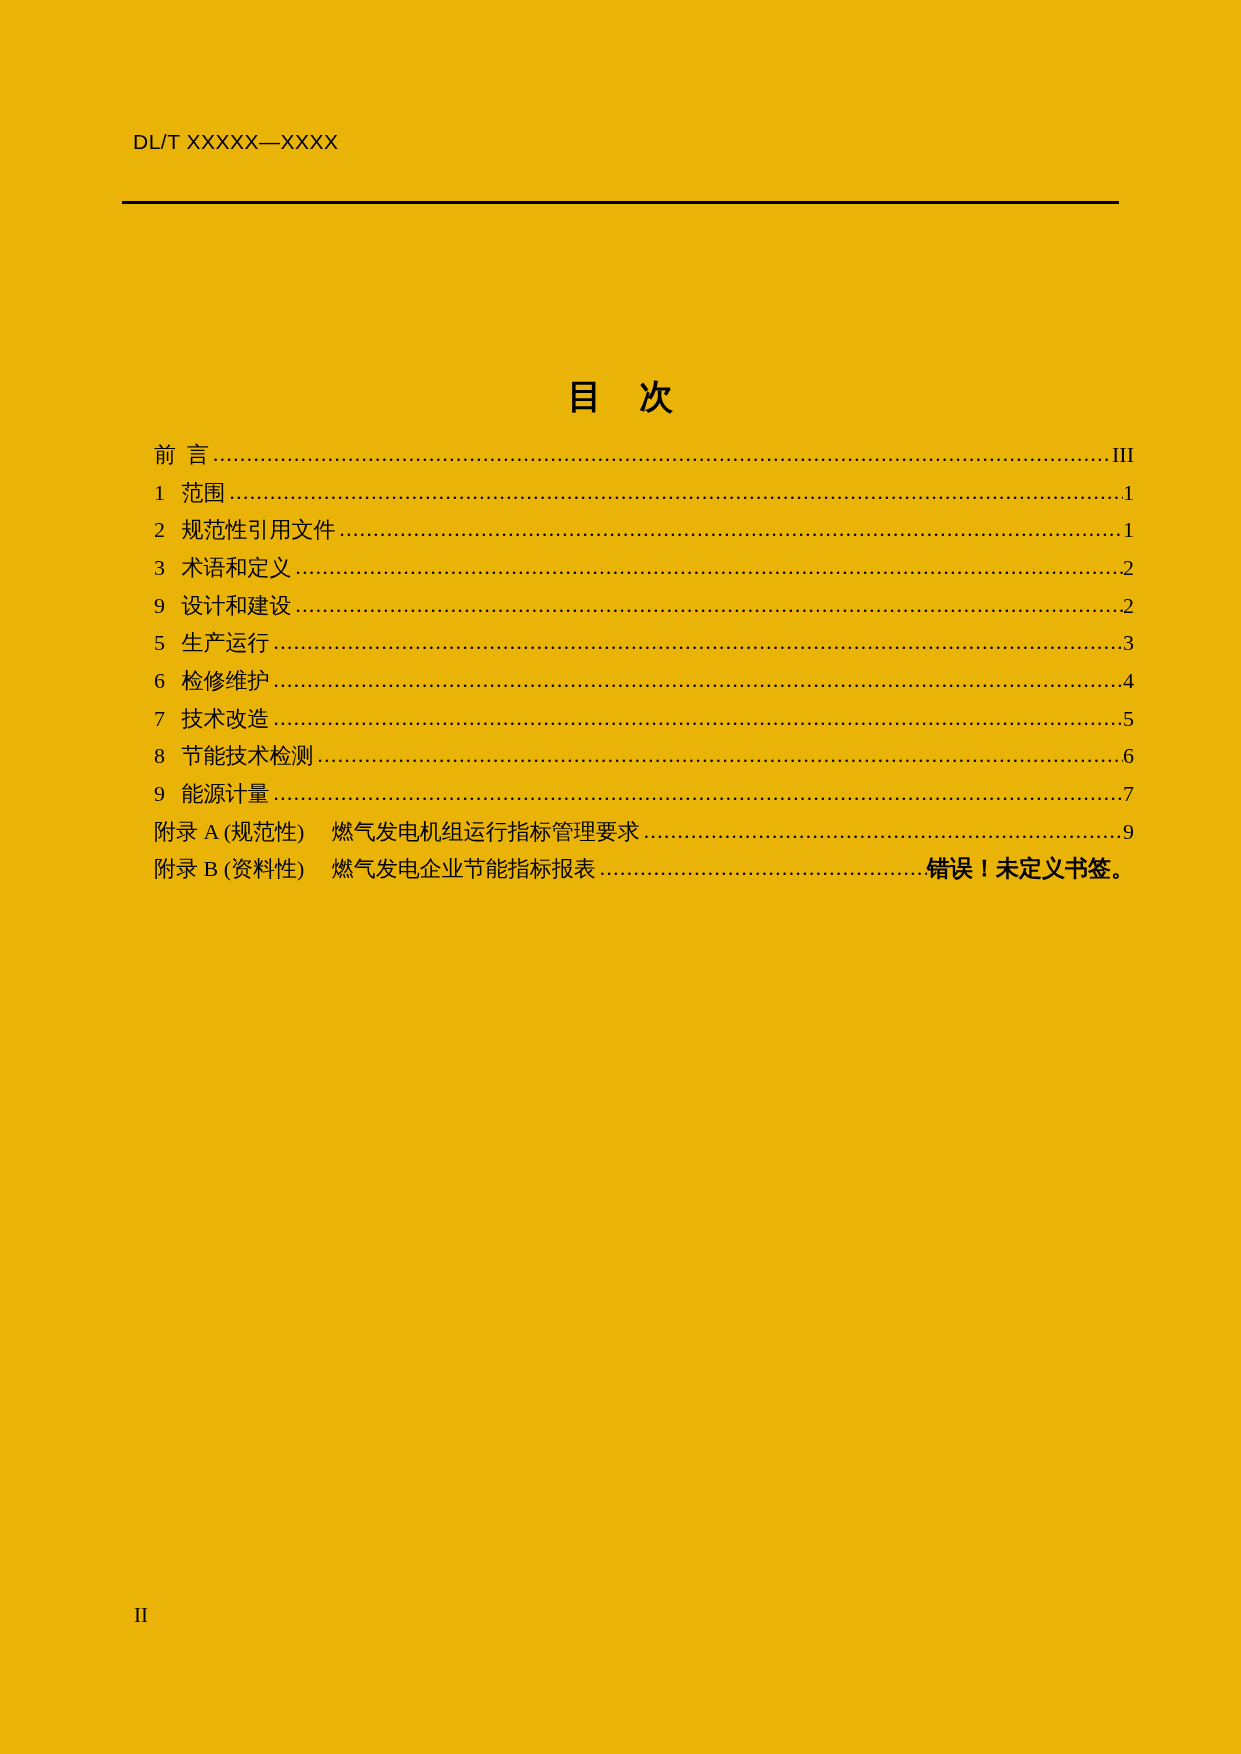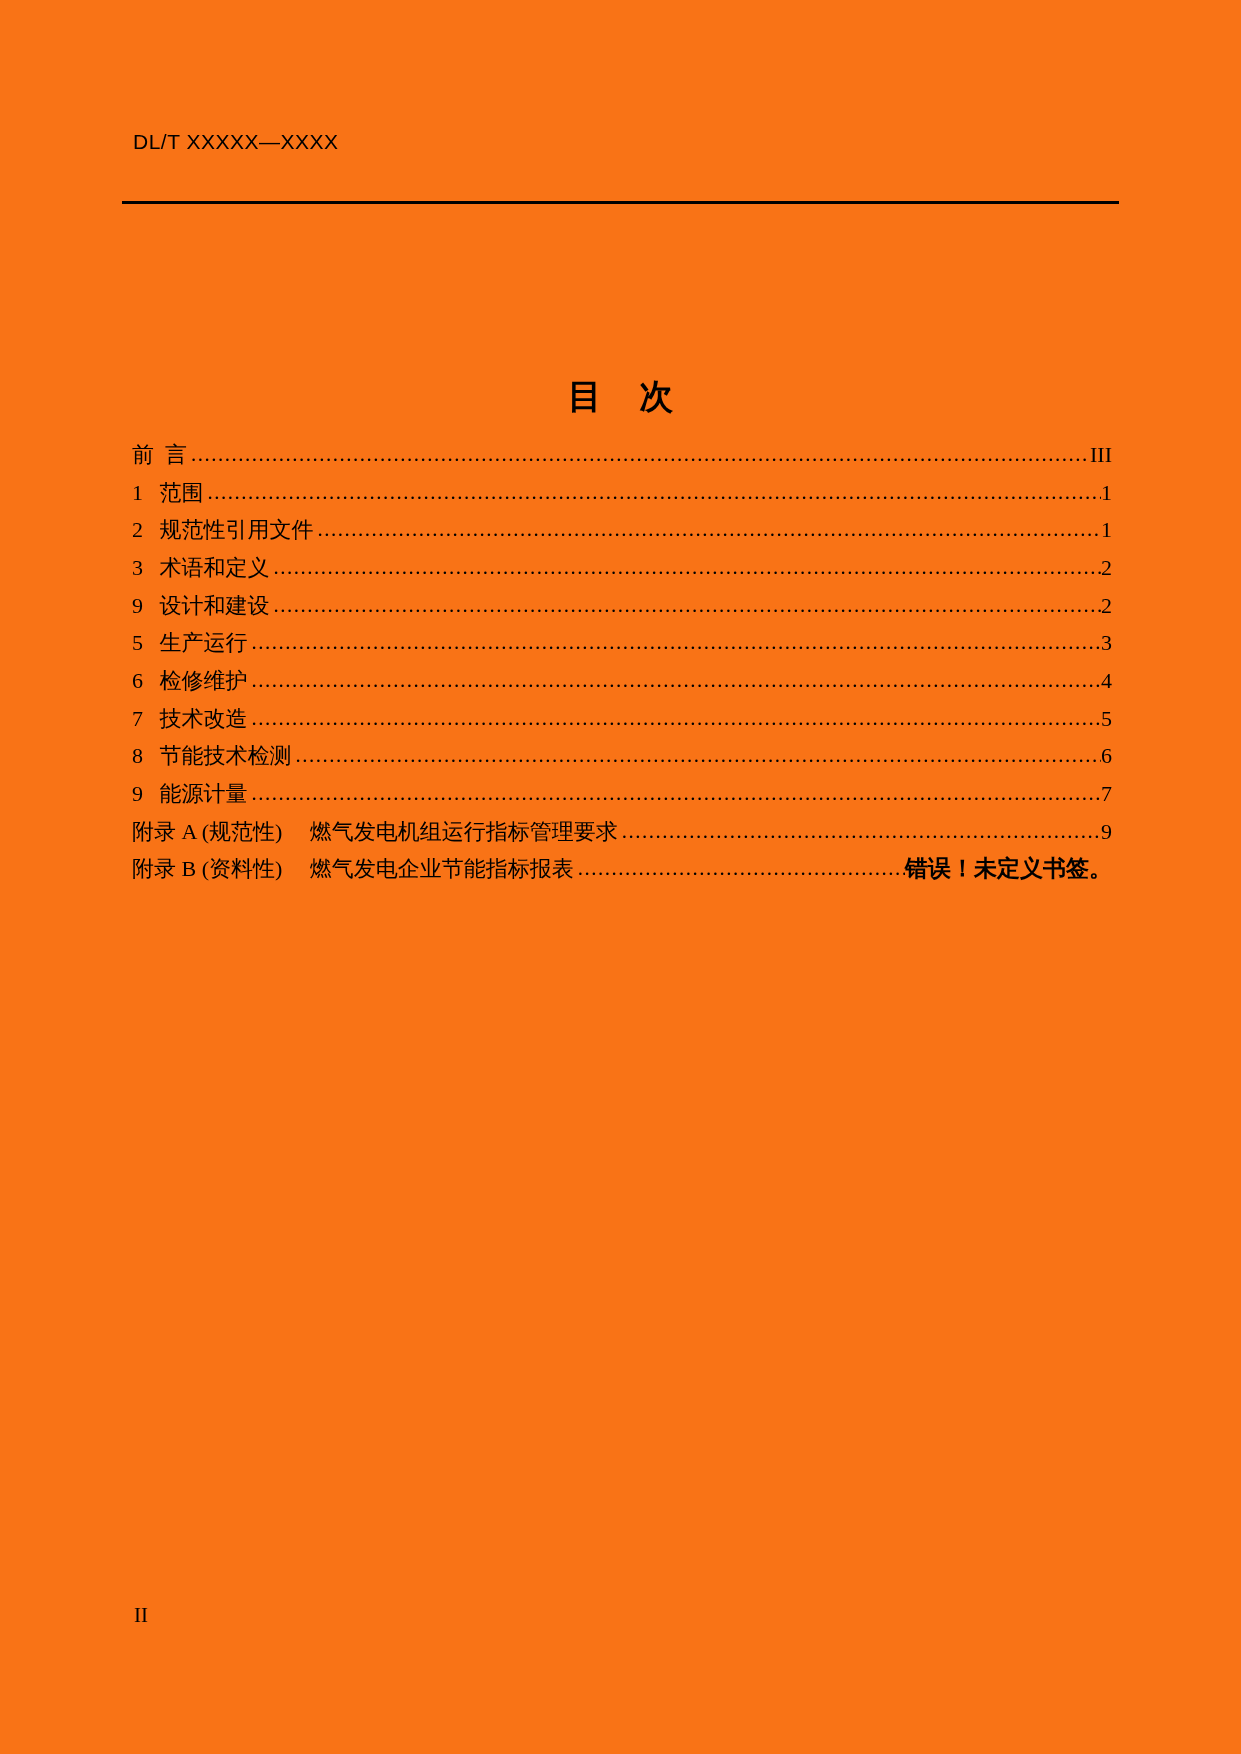--- a/index.html
+++ b/index.html
@@ -1,20 +1,20 @@
 <!DOCTYPE html>
 <html><head>
 <meta charset="utf-8">
 <style>
   html, body { margin: 0; padding: 0; background: #ffffff; }
   .page {
     position: relative;
     width: 1241px;
     height: 1754px;
-    background: #f97316;
+    background: #eab308;
     color: #000000;
     font-family: "Liberation Serif", "DejaVu Serif", serif;
     overflow: hidden;
   }
   .doc-header-text {
     position: absolute;
     left: 133px;
     top: 130px;
     font-family: "Liberation Sans", "DejaVu Sans", sans-serif;
     font-size: 21px;
@@ -37,21 +37,21 @@
     text-align: center;
     font-family: "Liberation Sans", "DejaVu Sans", sans-serif;
     font-size: 34px;
     font-weight: bold;
     white-space: pre;
     word-spacing: 28px;
     margin-top: 32px;
   }
   .toc {
     position: absolute;
-    left: 132px;
+    left: 154px;
     top: 436px;
     width: 980px;
   }
   .toc-row {
     display: flex;
     height: 37.66px;
     line-height: 37.66px;
     font-size: 22px;
   }
   .toc-label {

